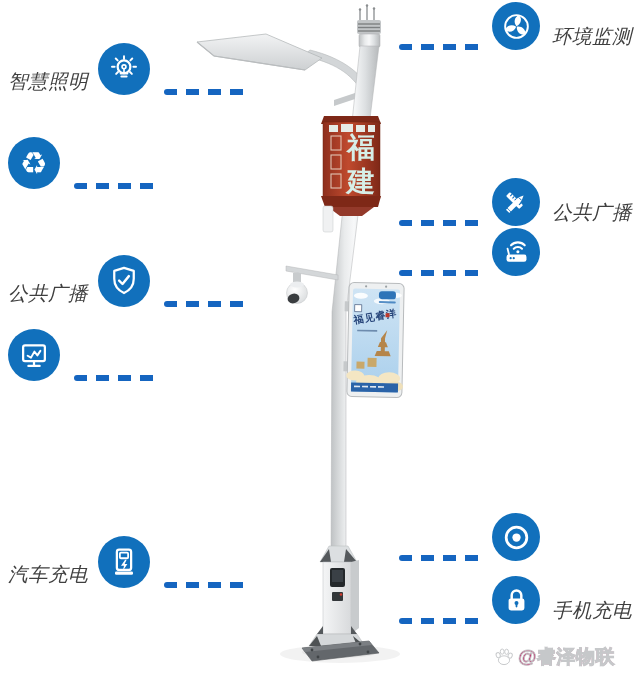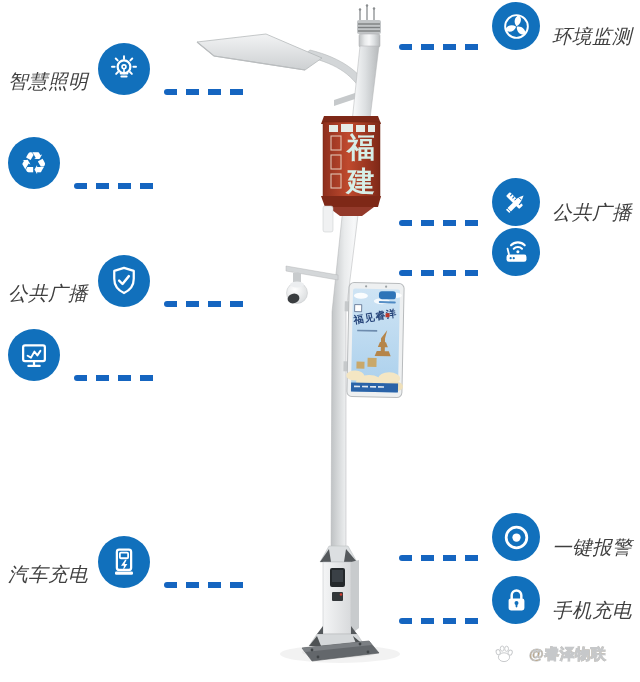--- a/index.html
+++ b/index.html
@@ -18,21 +18,21 @@
   .icon svg{width:36px;height:36px;display:block;}
   .feat.right .icon svg{width:33px;height:33px;}
   .glyph{color:#ffffff;font-size:31px;line-height:1;font-family:"DejaVu Sans",sans-serif;}
   .dash{height:6px;width:84px;flex:none;margin-left:14px;border-radius:3px;
         background:repeating-linear-gradient(90deg,#1565c0 0 13px,transparent 13px 22px);}
   .feat.right .dash{margin-left:0;width:85px;}
   
   .pole-wrap{position:absolute;left:170px;top:0;width:260px;height:670px;}
   
   .watermark{position:absolute;left:494px;top:644px;display:flex;align-items:center;gap:4px;}
-  .watermark span{font-size:15px;font-weight:bold;color:#a16207;letter-spacing:.5px;margin-left:11px;
+  .watermark span{font-size:19px;font-weight:bold;color:#be185d;letter-spacing:.5px;
         -webkit-text-stroke:.9px #c6c8ca;}
 </style>
 </head>
 <body>
 
 <div class="canvas">
 
   <div class="pole-wrap">
   <svg viewBox="170 0 260 670" width="260" height="670">
     <defs>
@@ -290,21 +290,20 @@
   </div>
 
   <div class="feat right" style="top:513px">
     <div class="dash"></div>
     <div class="icon">
       <svg viewBox="0 0 48 48">
         <circle cx="24" cy="24" r="15" fill="none" stroke="#fff" stroke-width="4"></circle>
         <circle cx="24" cy="24" r="6" fill="#fff"></circle>
       </svg>
     </div>
-    <div class="f-label">一键报警</div>
   </div>
 
   <div class="feat right" style="top:576px">
     <div class="dash"></div>
     <div class="icon">
       <svg viewBox="0 0 48 48">
         <path d="M17 21.5 V16.5 A7 7 0 0 1 31 16.5 V21.5" fill="none" stroke="#fff" stroke-width="3.6" stroke-linecap="round"></path>
         <rect x="12.5" y="21" width="23" height="17.5" rx="3.5" fill="#fff"></rect>
         <circle cx="24" cy="27.5" r="2.9" fill="#1170bc"></circle>
         <rect x="22.7" y="28.5" width="2.6" height="5.5" rx="1.2" fill="#1170bc"></rect>

